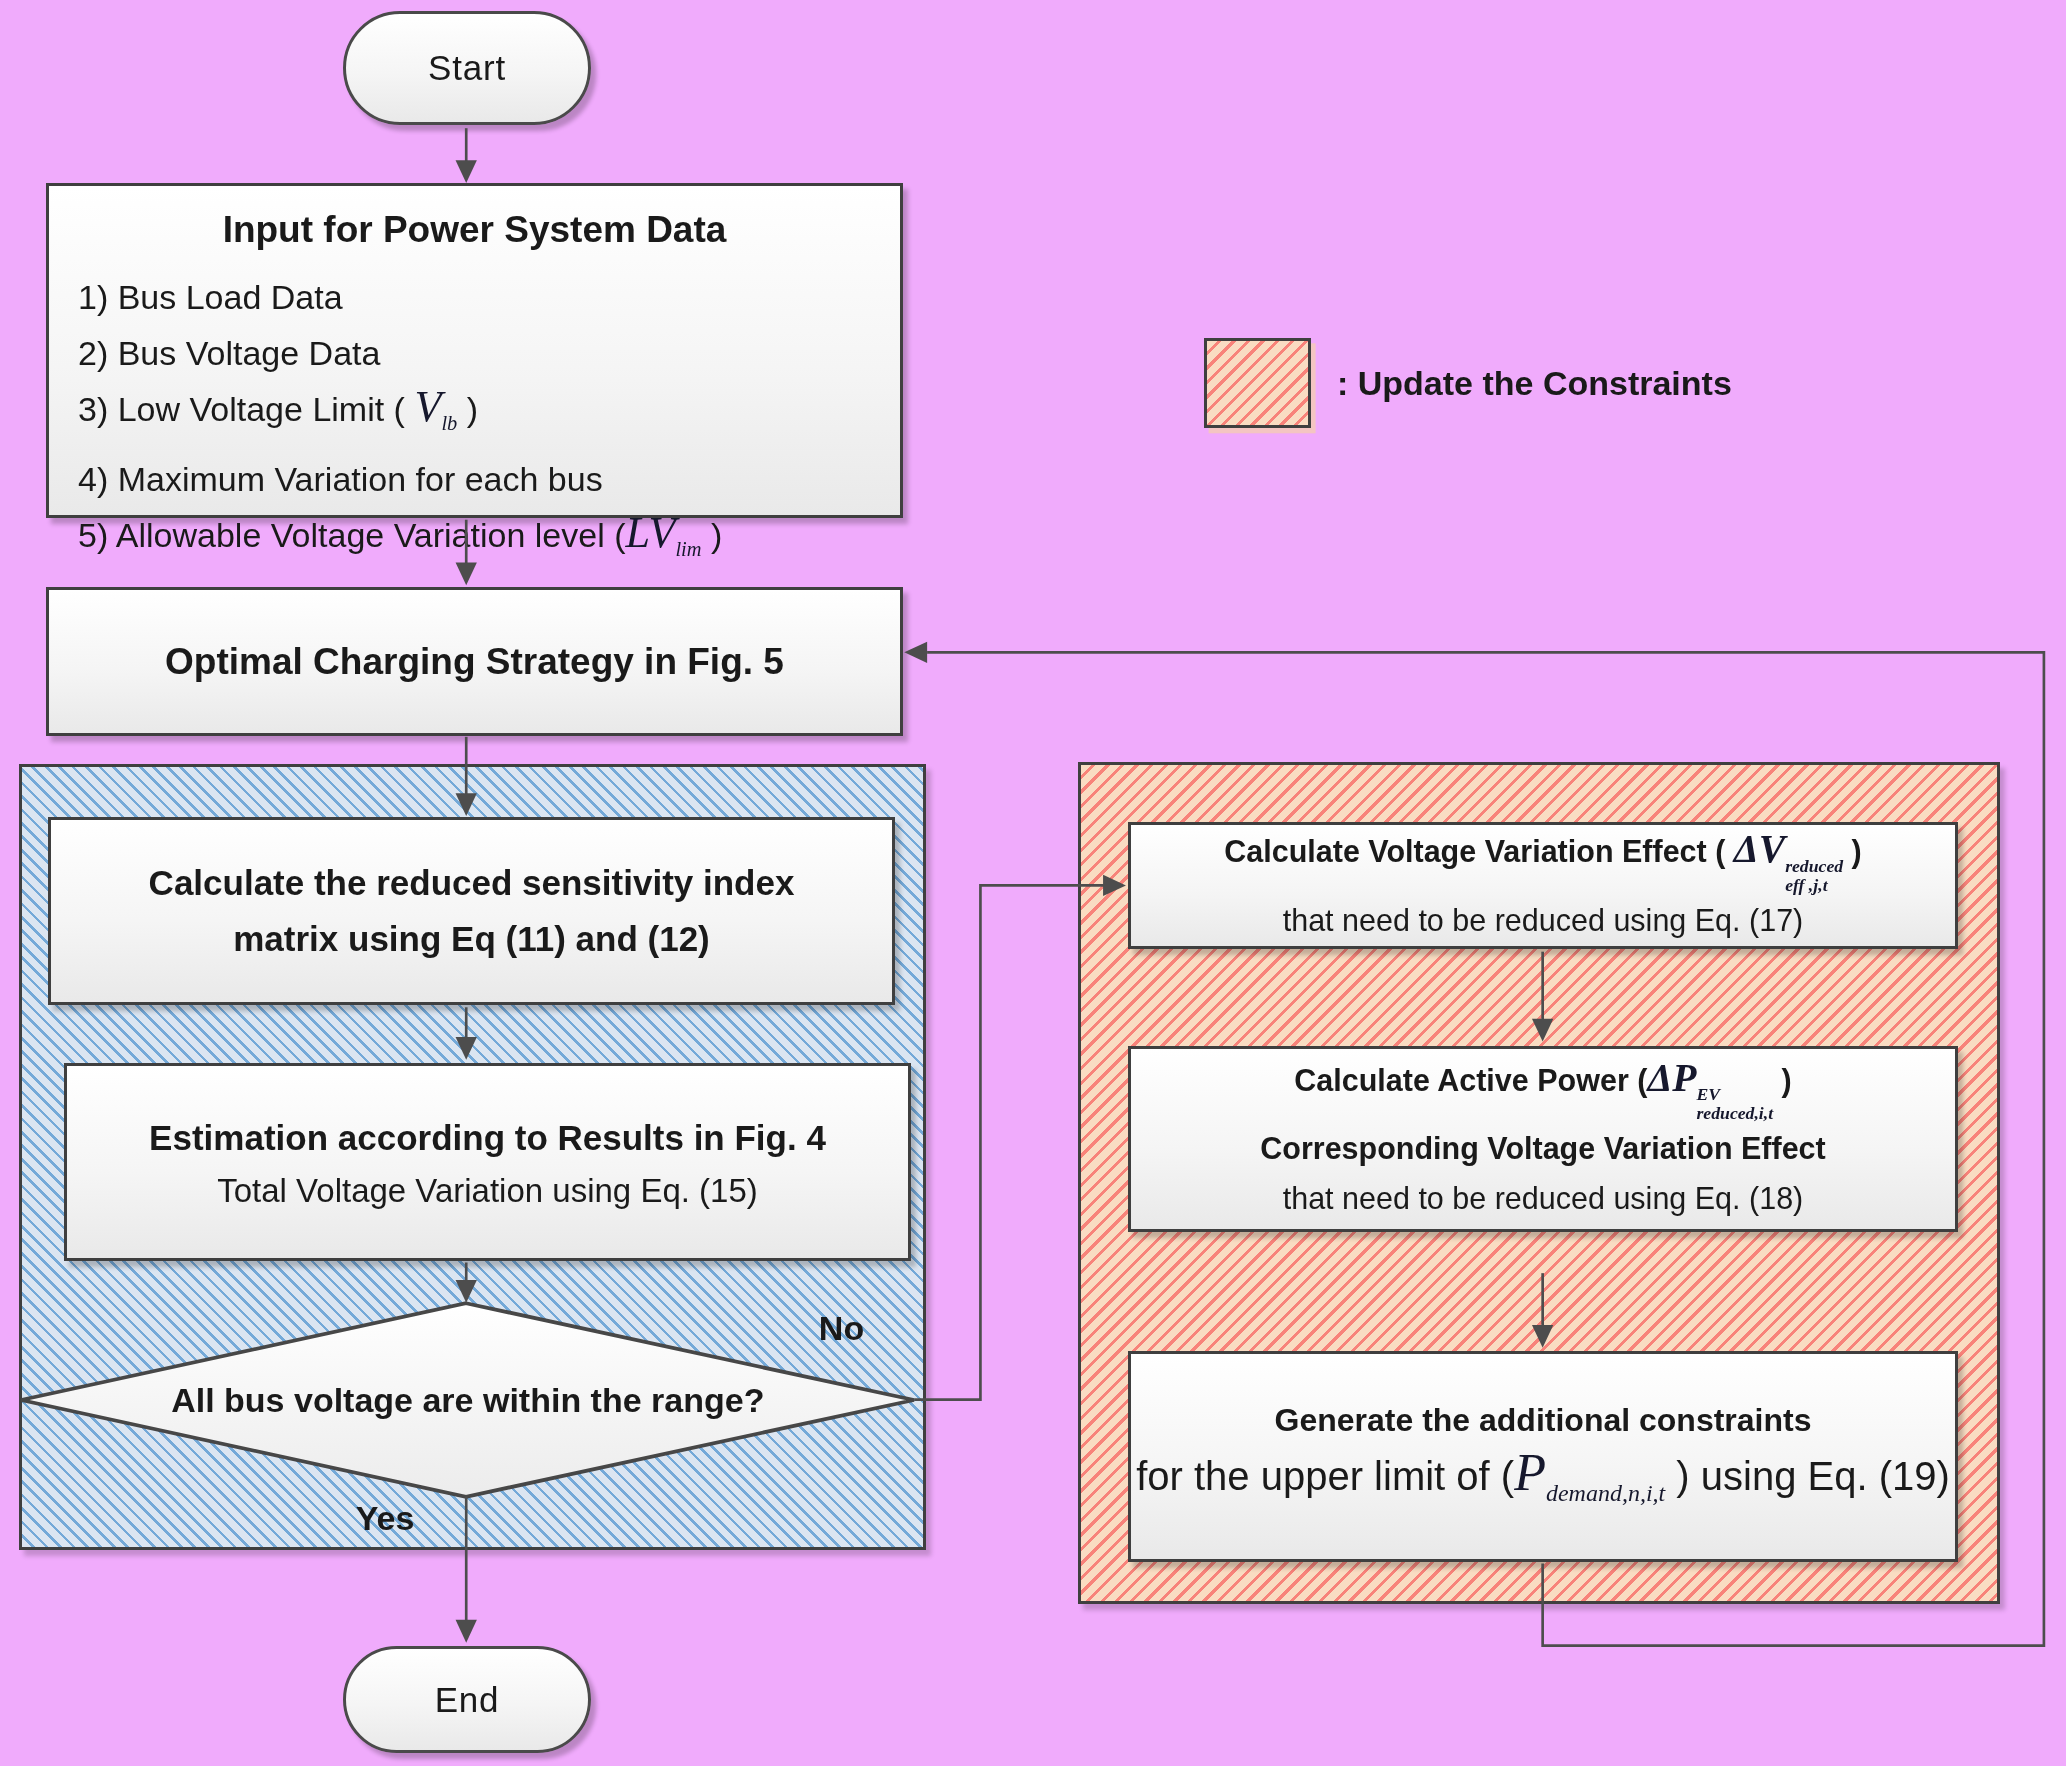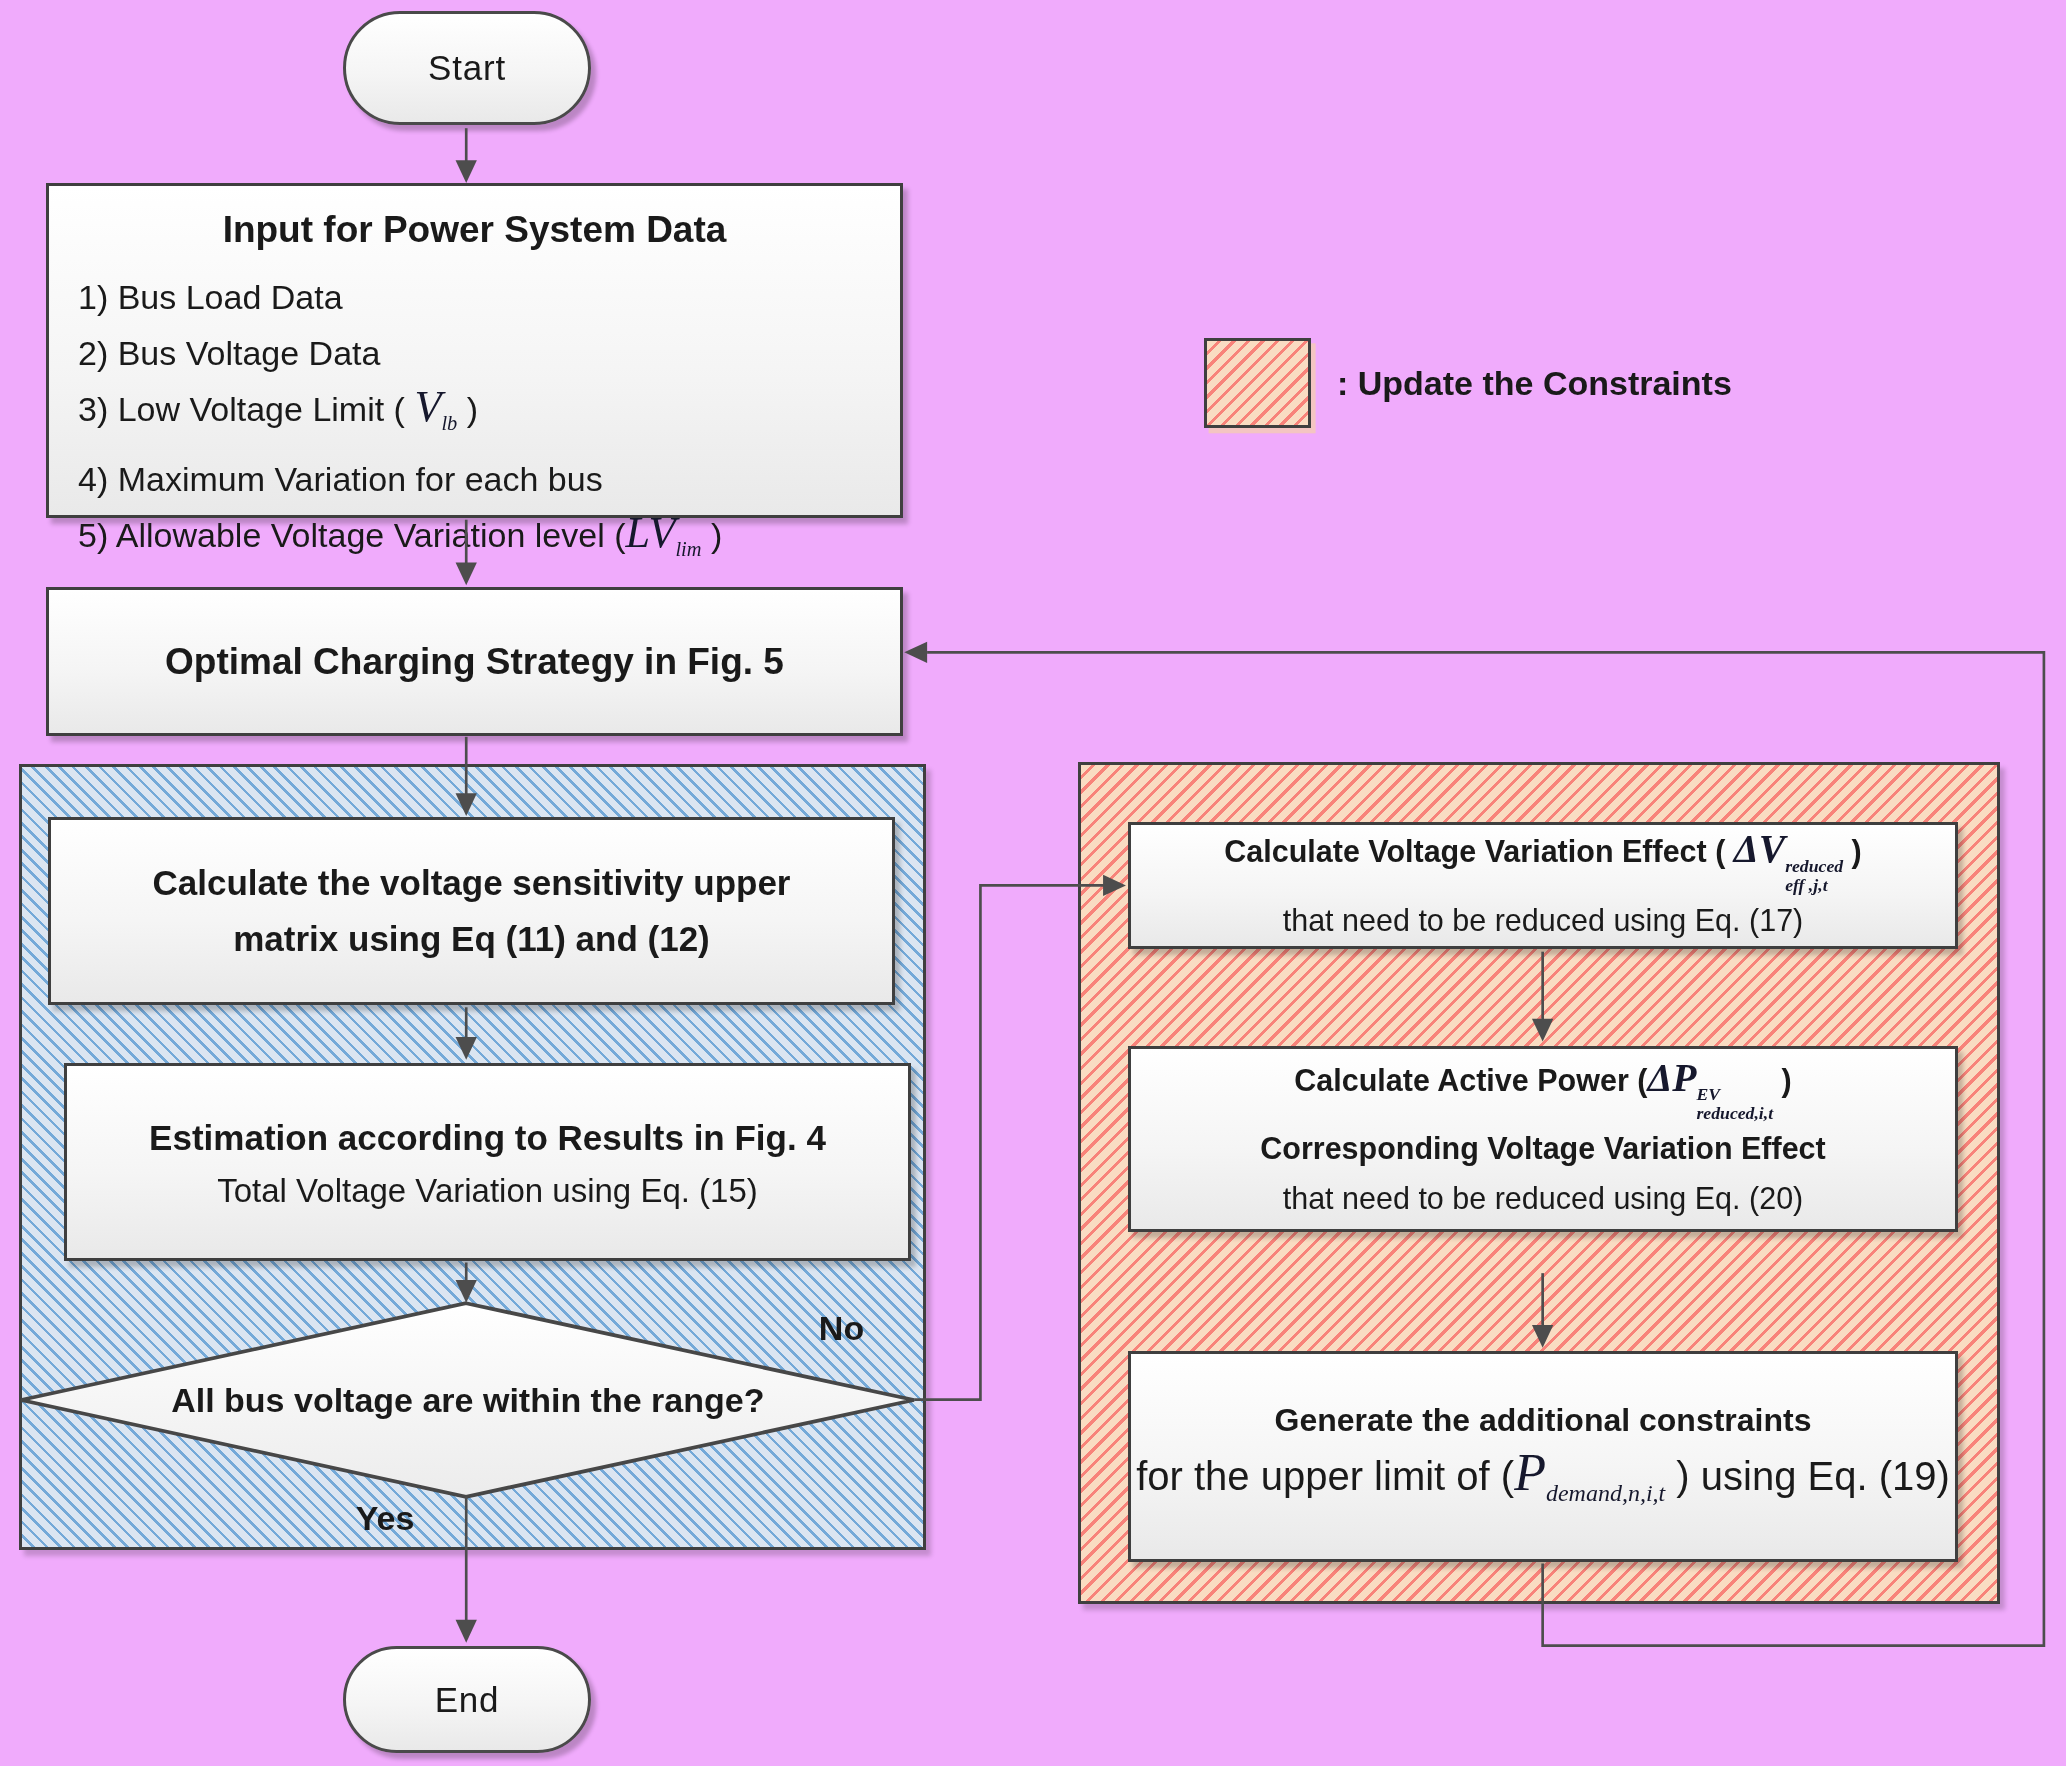--- a/index.html
+++ b/index.html
@@ -95,21 +95,21 @@
       <div class="input-item">4) Maximum Variation for each bus</div>
       <div class="input-item"><span>5) Allowable Voltage Variation level (</span><span class="mi mbase">LV</span><span class="mi msub">lim</span><span> )</span></div>
     </div>
   </div>
 
   <div class="node" style="left:46px;top:587px;width:857px;height:149px;">
     <div class="line-xl">Optimal Charging Strategy in Fig. 5</div>
   </div>
 
   <div class="node" style="left:48px;top:817px;width:847px;height:188px;">
-    <div class="line-lg-b">Calculate the voltage sensitivity upper</div>
+    <div class="line-lg-b">Calculate the reduced sensitivity index</div>
     <div class="line-lg-b">matrix using Eq (11) and (12)</div>
   </div>
 
   <div class="node" style="left:64px;top:1063px;width:847px;height:198px;">
     <div class="line-lg-b">Estimation according to Results in Fig. 4</div>
     <div class="line-lg">Total Voltage Variation using Eq. (15)</div>
   </div>
 
   <div class="diamond-wrap">
     <svg width="899" height="200" viewBox="0 0 1180 262">
@@ -138,21 +138,21 @@
         </span><span> )</span></div>
     <div class="line-md">that need to be reduced using Eq. (17)</div>
   </div>
 
   <div class="node" style="left:1128px;top:1046px;width:830px;height:186px;">
     <div class="line-md-b"><span>Calculate Active Power (</span><span class="mi mbase">ΔP</span><span class="mi mstack">
           <span>EV</span>
           <span>reduced,i,t</span>
         </span><span> )</span></div>
     <div class="line-md-b">Corresponding Voltage Variation Effect</div>
-    <div class="line-md">that need to be reduced using Eq. (20)</div>
+    <div class="line-md">that need to be reduced using Eq. (18)</div>
   </div>
 
   <div class="node" style="left:1128px;top:1351px;width:830px;height:211px;">
     <div class="line-md2-b">Generate the additional constraints</div>
     <div class="line-md2"><span>for the upper limit of (</span><span class="mi mbase">P</span><span class="mi msub">demand,n,i,t</span><span> ) using Eq. (19)</span></div>
   </div>
 
   <div class="legend-item" style="left:1204px;top:338px;height:90px;">
     <div class="legend-swatch hatch-red red"></div>
     <div class="legend-label">: Update the Constraints</div>

